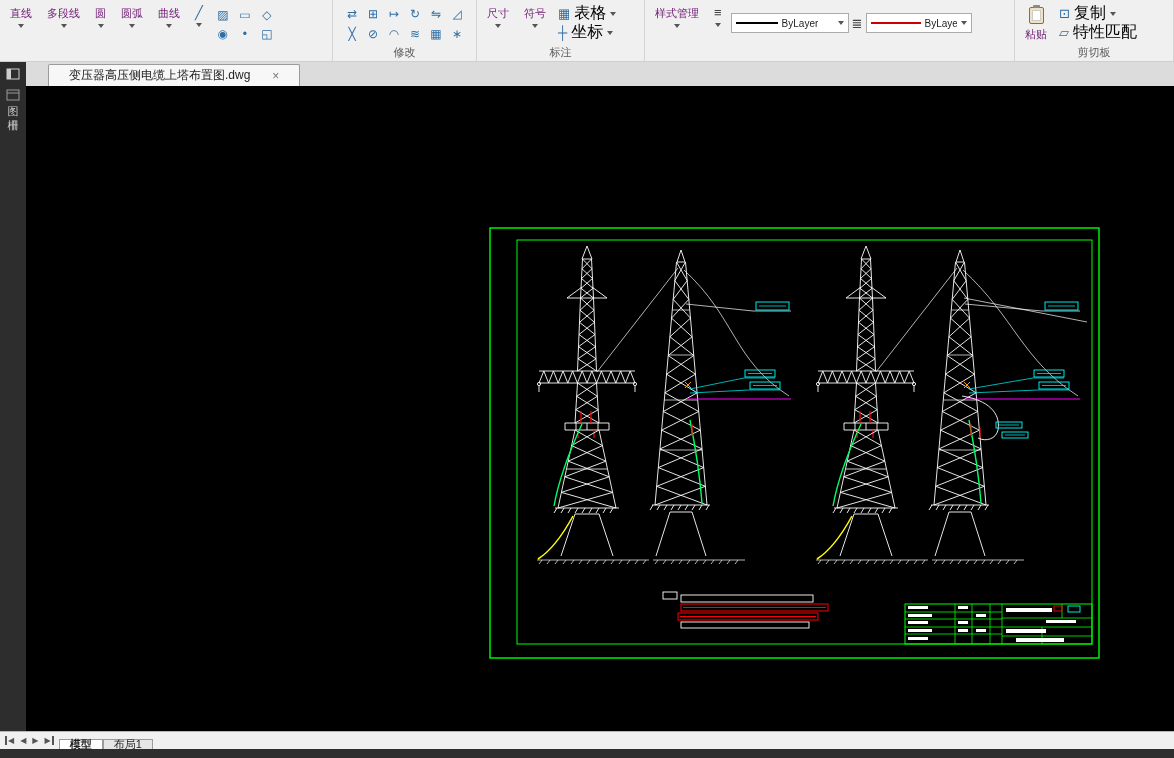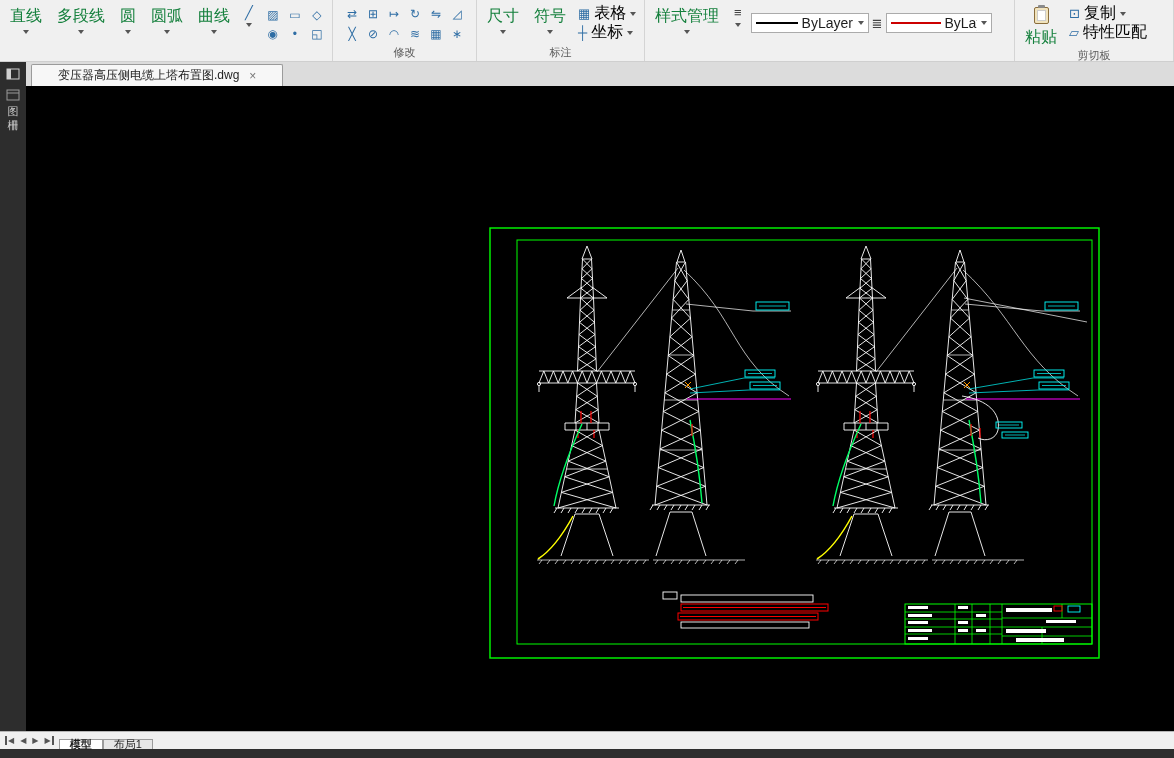--- a/index.html
+++ b/index.html
@@ -5,47 +5,47 @@
   *{margin:0;padding:0;box-sizing:border-box}
   html,body{width:1174px;height:758px}
   body{font-family:"Liberation Sans","DejaVu Sans",sans-serif;background:#f0f0f0;overflow:hidden;font-size:12px;color:#1e1e1e}
 
   
   .ribbon{display:flex;height:62px;background:#f0f0f0;border-bottom:1px solid #cfcfcf}
   .panel{display:flex;flex-direction:column;border-right:1px solid #d4d4d4;flex:0 0 auto}
   .panel-body{flex:1;display:flex;align-items:flex-start;padding:2px 4px 0;gap:3px}
   .panel-label{height:16px;line-height:15px;text-align:center;font-size:11px;color:#5a5a5a}
   .tool-stack{display:flex;flex-direction:column;align-items:center;gap:3px;padding:4px 6px 0;background:none;border:0;font:inherit;cursor:default}
-  .tool-label{font-size:16px;color:#15803d;white-space:nowrap}
+  .tool-label{font-size:11px;color:#701a75;white-space:nowrap}
   .dd{width:0;height:0;border-left:3.5px solid transparent;border-right:3.5px solid transparent;border-top:4px solid #555}
   .glyph{color:#2e6da4;font-size:13px;line-height:14px}
   .icon-grid{display:grid;grid-template-columns:repeat(3,22px);grid-auto-rows:19px;margin-top:3px}
   .icon-btn{display:flex;align-items:center;justify-content:center;background:none;border:0;color:#2e6da4;font-size:12px;cursor:default}
   .two-rows{display:flex;flex-direction:column;gap:2px;margin-top:3px}
   .row6{display:flex}
   .row6 .icon-btn{width:21px;height:18px}
   .small-col{display:flex;flex-direction:column;gap:2px;margin-top:3px}
   .small-row{display:flex;align-items:center;gap:4px;height:17px;padding:0 3px;background:none;border:0;font:inherit;cursor:default}
   .small-label{font-size:16px;white-space:nowrap}
   .combo{display:flex;align-items:center;gap:4px;height:20px;width:118px;background:#fff;border:1px solid #ababab;padding:0 4px;margin-top:11px;overflow:hidden}
   .combo .swatch{flex:0 0 auto;height:0;border-top:2px solid #000;width:42px}
   .combo.linetype{width:106px}
   .combo.linetype .swatch{width:50px}
-  .combo-text{font-size:14px;white-space:nowrap;overflow:hidden;flex:0 1 auto;min-width:0}
+  .combo-text{font-size:10px;white-space:nowrap;overflow:hidden;flex:0 1 auto;min-width:0}
   .combo .dd{flex:0 0 auto;margin-left:auto}
   .lw-icon{margin-top:14px;font-size:13px;color:#444}
   .clip-icon{width:15px;height:17px;border:1px solid #8a6d3b;border-radius:2px;position:relative;background:#f1e3bd;margin-top:1px}
   .clip-icon::before{content:"";position:absolute;top:-3px;left:3px;width:7px;height:3px;background:#8a8a8a;border-radius:1px}
   .clip-icon::after{content:"";position:absolute;top:2px;left:2px;right:2px;bottom:2px;background:#fff;border:1px solid #ccc}
 
   
   .doc-tabbar{height:24px;display:flex;background:#dcdcdc}
   .gutter{width:26px;background:#2d2d2d;display:flex;align-items:center;justify-content:center}
   .tabs-area{flex:1;display:flex}
-  .doc-tab{display:flex;align-items:center;gap:10px;background:#f7f7f7;border:1px solid #9b9b9b;border-bottom:none;margin:2px 0 0 5px;padding:0 26px;font-size:12px;border-radius:2px 2px 0 0;cursor:default}
+  .doc-tab{display:flex;align-items:center;gap:22px;background:#f7f7f7;border:1px solid #9b9b9b;border-bottom:none;margin:2px 0 0 22px;padding:0 20px;font-size:12px;border-radius:2px 2px 0 0;cursor:default}
   .doc-tab .close{color:#777;font-size:12px;line-height:12px}
 
   
   .main{display:flex;height:645px}
   .strip{width:26px;background:#2d2d2d;color:#c8c8c8;display:flex;flex-direction:column;align-items:center;padding-top:3px;gap:1px;font-size:11px;line-height:13px}
   .strip .mini-ico{margin-bottom:3px}
   .canvas{flex:1;background:#000;position:relative;overflow:hidden}
 
   
   .layout-bar{height:18px;background:#f0f0f0;border-top:1px solid #b5b5b5;display:flex;align-items:stretch;font-size:11px}

